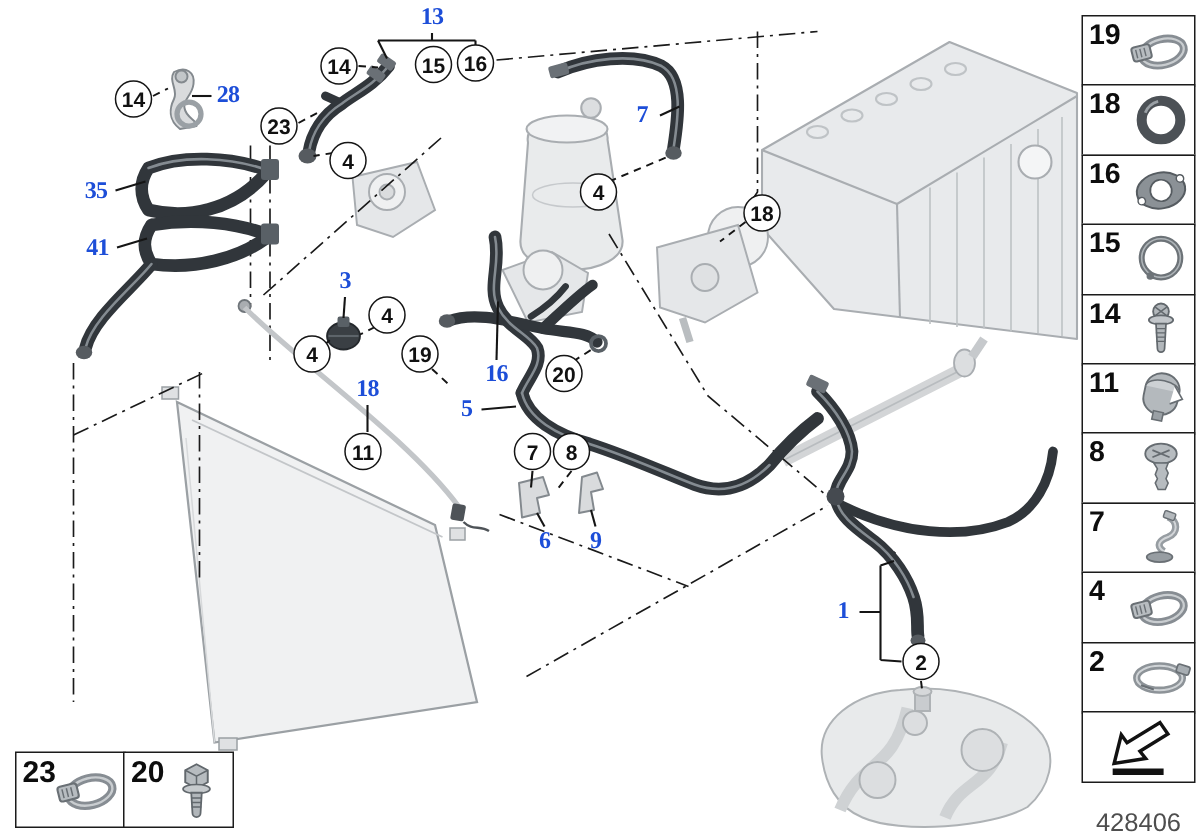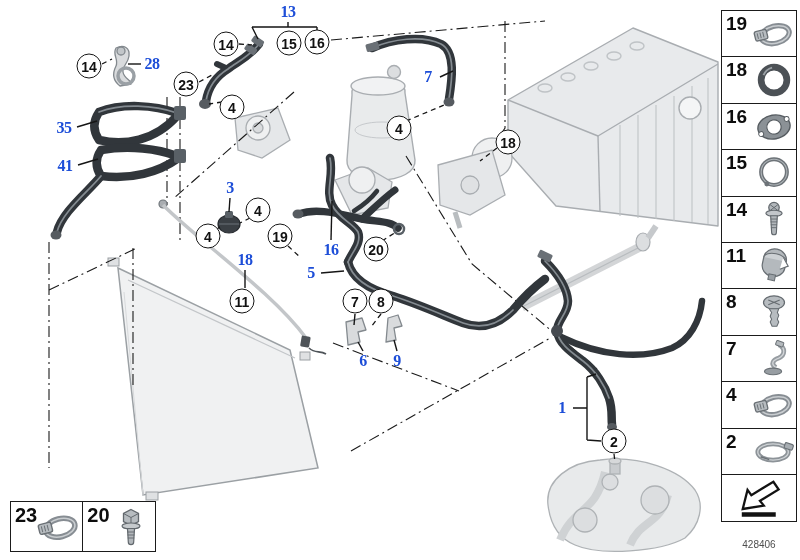--- a/index.html
+++ b/index.html
@@ -23,21 +23,21 @@
   .sb-icon{position:absolute;right:1px;top:2px;}
   .sb-icon-center{position:absolute;left:50%;top:50%;transform:translate(-50%,-50%);}
   
   .legend{position:absolute;left:10px;top:501px;display:flex;z-index:6;}
   .lg-box{position:relative;width:74px;height:51px;border:1.7px solid #1b1b1b;background:#fff;
           box-sizing:border-box;}
   .lg-box + .lg-box{margin-left:-1.7px;}
   .lg-num{position:absolute;left:4px;top:2px;font-weight:bold;font-size:20px;color:#0d0d0d;}
   .lg-icon{position:absolute;right:2px;top:3px;}
   .part-number{position:absolute;left:721px;top:539px;width:76px;text-align:center;
-               font-size:10px;color:#4e4e4e;z-index:6;}
+               font-size:17px;color:#4e4e4e;z-index:6;}
 </style>
 </head>
 <body>
 
 <div class="stage">
 
   <svg class="drawing" width="800" height="560" viewBox="0 0 800 560">
     <defs>
       <symbol id="sym-hose-clamp" viewBox="0 0 44 44">
         <g transform="rotate(-14 22 22)">

